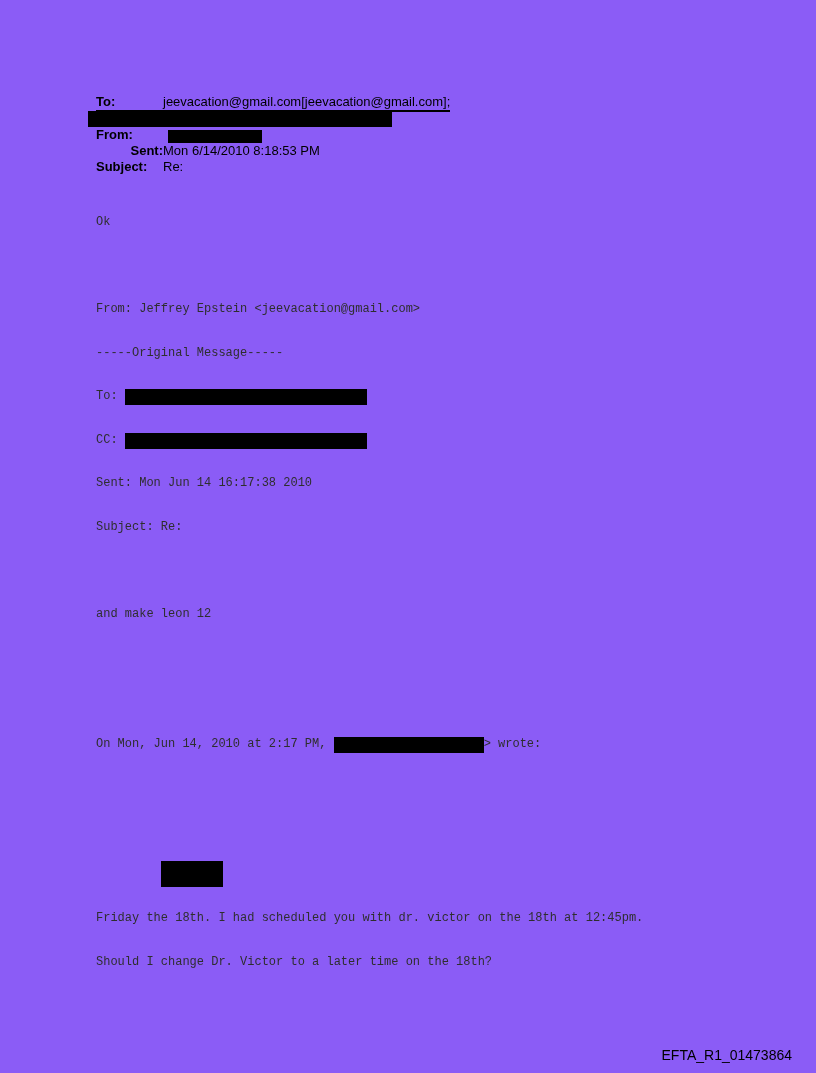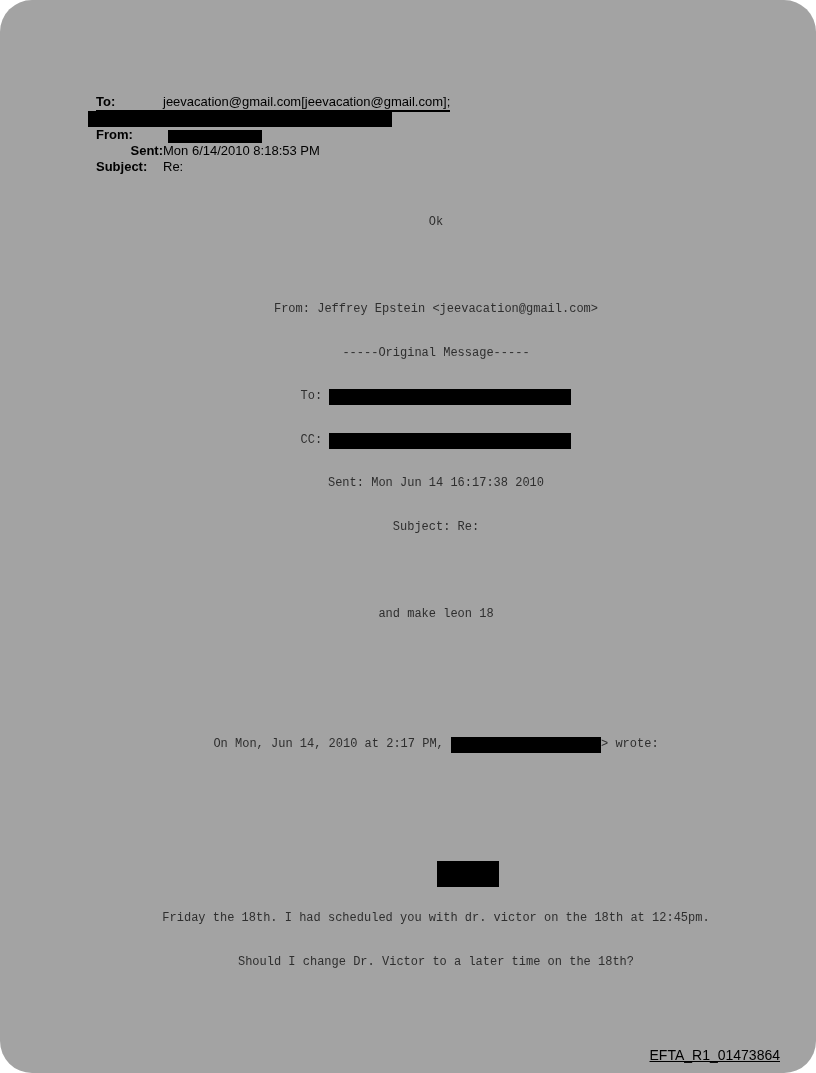--- a/index.html
+++ b/index.html
@@ -1,54 +1,54 @@
 <!DOCTYPE html>
 <html><head>
 <meta charset="utf-8">
 <style>
   html,body{margin:0;padding:0;}
   body{
     width:816px;height:1073px;background:#ffffff;position:relative;
     font-family:"Liberation Sans",sans-serif;color:#000;overflow:hidden;
   }
-  .page{position:absolute;inset:0;background:#a3a3a3;border-radius:32px;}
+  .page{position:absolute;inset:0;background:#8b5cf6;}
 
   
   .hdr{position:absolute;left:96px;top:94px;width:640px;font-size:13px;line-height:15px;}
   .hdr .row{position:absolute;left:0;white-space:nowrap;}
   .hdr .lbl{font-weight:bold;display:inline-block;width:67px;}
   .hdr .lbl.narrow{width:72px;}
   .to-wrap{display:inline-block;border-bottom:2px solid #000;padding-bottom:1px;}
   .row-to{top:0;}
   .row-from{top:33px;}
   .row-sent{top:49px;text-align:right;}
   .row-subject{top:65px;}
   .bar-recipient{position:absolute;left:-8px;top:17px;width:304px;height:16px;background:#000;}
   .bar-fromvalue{display:inline-block;width:94px;height:13px;background:#000;vertical-align:text-bottom;position:relative;top:1px;}
 
   
   .mono-body{
     position:absolute;left:96px;top:186px;width:680px;
     font-family:"Liberation Mono","DejaVu Sans Mono",monospace;
     font-size:12px;line-height:14.5px;color:#2e2e2e;white-space:pre;
   }
-  .line{min-height:14.5px;text-align:center;}
+  .line{min-height:14.5px;}
   .blank{height:14.5px;}
   .gap6{height:87px;}
 
   
   .redact{display:inline-block;height:12px;background:#000;position:relative;vertical-align:text-bottom;}
   .redact::after{content:"";position:absolute;left:0;right:0;top:-2px;bottom:-2px;background:#000;}
   .w242{width:242px;}
   .w150{width:150px;}
   .w62{width:62px;}
   .redact.tall::after{top:-9px;bottom:-5px;}
 
   
-  .bates{position:absolute;right:36px;top:1047px;font-size:14px;color:#000;text-decoration:underline;}
+  .bates{position:absolute;right:24px;top:1047px;font-size:14px;color:#000;}
 </style>
 </head>
 <body>
 
 <div class="page">
 
   <div class="hdr">
     <div class="row row-to">
       <span class="to-wrap"><span class="lbl">To:</span><span>jeevacation@gmail.com[jeevacation@gmail.com];</span></span>
     </div>
@@ -67,21 +67,21 @@
   <div class="mono-body">
     <div class="line">Ok</div>
     <div class="line blank"></div>
     <div class="line">From: Jeffrey Epstein &lt;jeevacation@gmail.com&gt;</div>
     <div class="line">-----Original Message-----</div>
     <div class="line"><span>To: </span><span class="redact w242"></span></div>
     <div class="line"><span>CC: </span><span class="redact w242"></span></div>
     <div class="line">Sent: Mon Jun 14 16:17:38 2010</div>
     <div class="line">Subject: Re:</div>
     <div class="line blank"></div>
-    <div class="line">and make leon 18</div>
+    <div class="line">and make leon 12</div>
     <div class="line blank"></div>
     <div class="line blank"></div>
     <div class="line"><span>On Mon, Jun 14, 2010 at 2:17 PM, </span><span class="redact w150"></span><span>&gt; wrote:</span></div>
     <div class="line blank"></div>
     <div class="line blank"></div>
     <div class="line"><span>         </span><span class="redact tall w62"></span></div>
     <div class="line">Friday the 18th. I had scheduled you with dr. victor on the 18th at 12:45pm.</div>
     <div class="line">Should I change Dr. Victor to a later time on the 18th?</div>
     <div class="gap6"></div>
     

